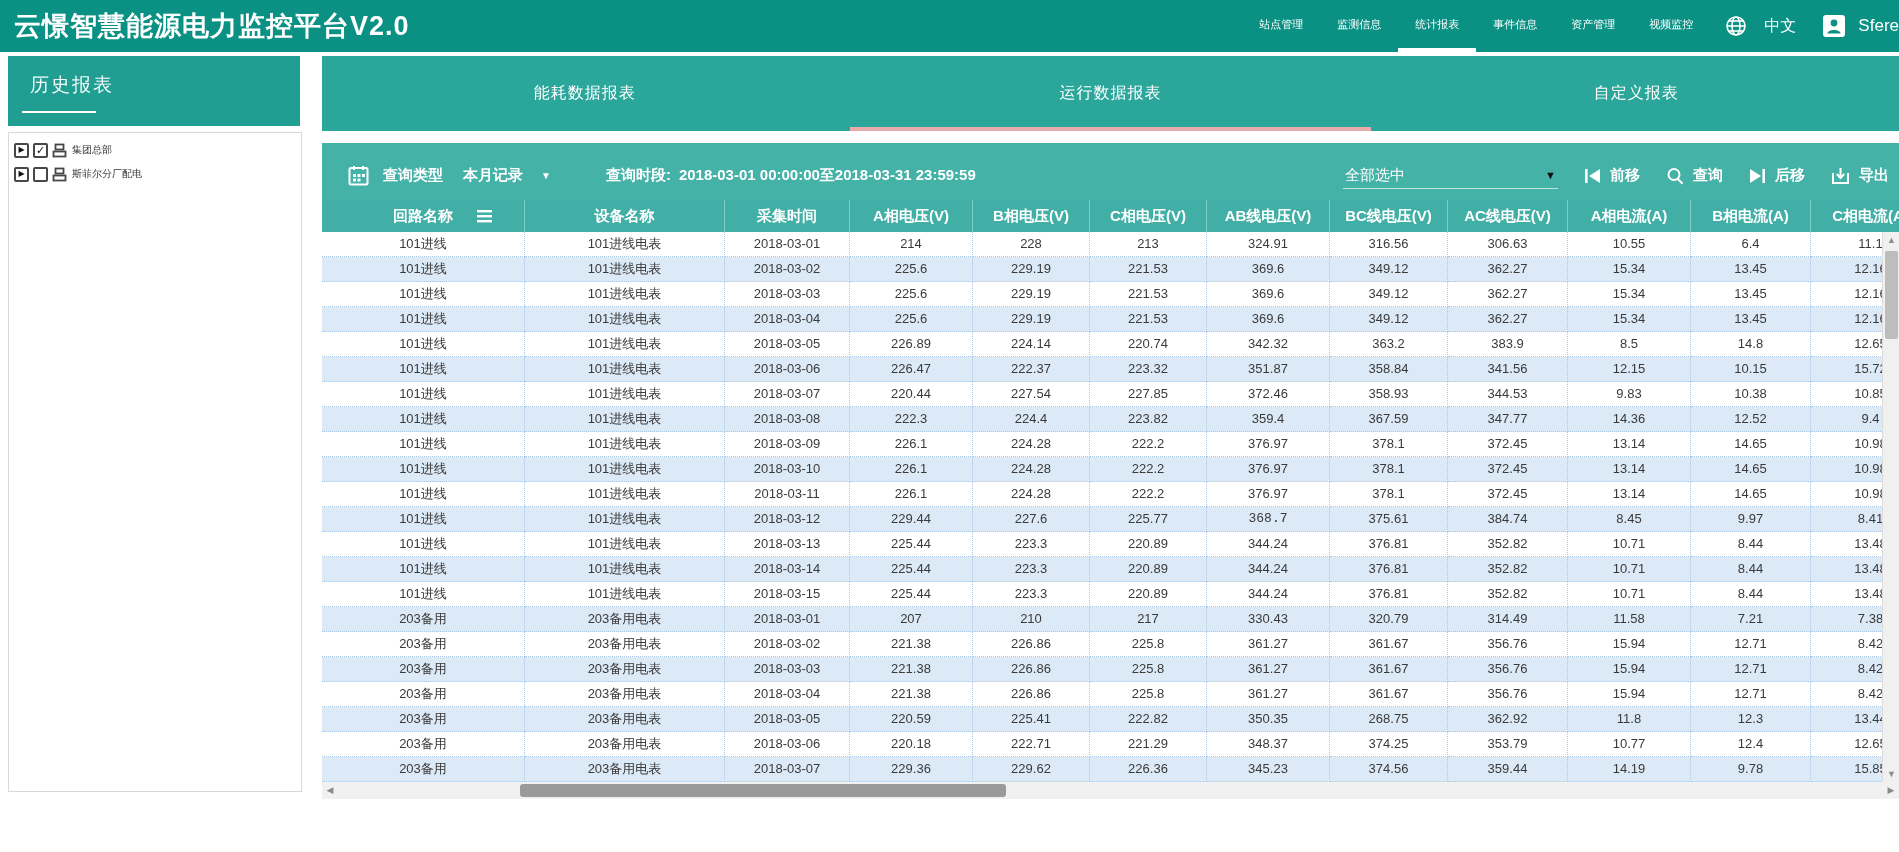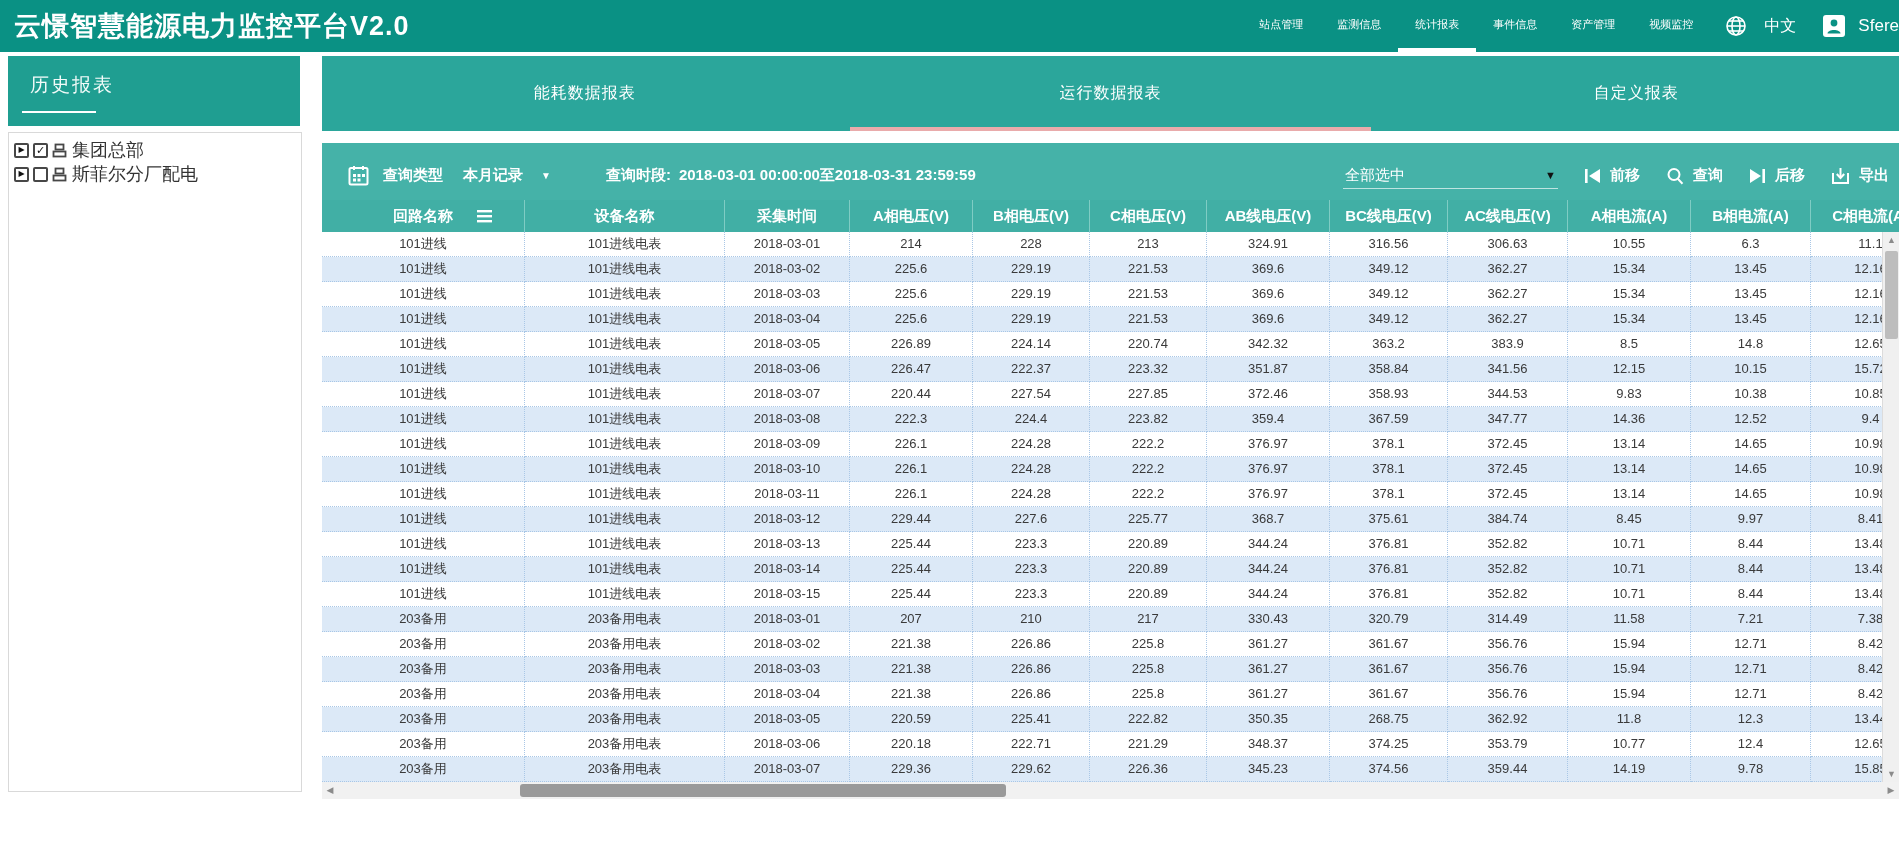--- a/index.html
+++ b/index.html
@@ -23,21 +23,21 @@
   
   .side-card { position:absolute; left:8px; top:56px; width:292px; height:70px; background:#1f9e91; }
   .side-title { color:#f2fbf9; font-size:19px; margin:16px 0 0 22px; letter-spacing:2px; }
   .side-underline { width:74px; height:2px; background:#fff; margin:13px 0 0 14px; }
   .side-panel { position:absolute; left:8px; top:132px; width:294px; height:660px;
     background:#fff; border:1px solid #d9d9d9; padding-top:5px; }
   .tree-item { display:flex; align-items:center; height:24px; padding-left:5px; cursor:pointer; }
   .tree-box { width:15px; height:15px; border:2px solid #474747; border-radius:2px;
     display:flex; align-items:center; justify-content:center; margin-right:4px;
     font-size:8px; color:#111; line-height:1; background:#fff; }
-  .tree-label { font-size:18px; color:#333; margin-left:5px; white-space:nowrap; }
+  .tree-label { font-size:10px; color:#333; margin-left:5px; white-space:nowrap; }
 
   
   .tabbar { position:absolute; left:322px; top:56px; width:1577px; height:75px;
     background:#2ba69b; display:flex; }
   .tab { flex:1; display:flex; align-items:center; justify-content:center; color:#fff;
     font-size:16px; position:relative; cursor:pointer; letter-spacing:1px; }
   .tab .tab-underline { display:none; position:absolute; left:2px; right:2px; bottom:0;
     height:4px; background:#e9abab; }
   .tab.active .tab-underline { display:block; }
 
@@ -235,21 +235,21 @@
         <div class="td" style="width: 203px;">101进线</div>
         <div class="td" style="width: 200px;">101进线电表</div>
         <div class="td" style="width: 125px;">2018-03-01</div>
         <div class="td" style="width: 123px;">214</div>
         <div class="td" style="width: 117px;">228</div>
         <div class="td" style="width: 117px;">213</div>
         <div class="td" style="width: 123px;">324.91</div>
         <div class="td" style="width: 118px;">316.56</div>
         <div class="td" style="width: 120px;">306.63</div>
         <div class="td" style="width: 123px;">10.55</div>
-        <div class="td" style="width: 120px;">6.3</div>
+        <div class="td" style="width: 120px;">6.4</div>
         <div class="td" style="width: 120px;">11.1</div>
       </div>
       <div class="tr">
         <div class="td" style="width: 203px;">101进线</div>
         <div class="td" style="width: 200px;">101进线电表</div>
         <div class="td" style="width: 125px;">2018-03-02</div>
         <div class="td" style="width: 123px;">225.6</div>
         <div class="td" style="width: 117px;">229.19</div>
         <div class="td" style="width: 117px;">221.53</div>
         <div class="td" style="width: 123px;">369.6</div>
@@ -385,21 +385,21 @@
         <div class="td" style="width: 120px;">14.65</div>
         <div class="td" style="width: 120px;">10.98</div>
       </div>
       <div class="tr">
         <div class="td" style="width: 203px;">101进线</div>
         <div class="td" style="width: 200px;">101进线电表</div>
         <div class="td" style="width: 125px;">2018-03-12</div>
         <div class="td" style="width: 123px;">229.44</div>
         <div class="td" style="width: 117px;">227.6</div>
         <div class="td" style="width: 117px;">225.77</div>
-        <div class="td" style="width: 123px;">368.7</div>
+        <div class="td" style="width: 123px; font-family: Liberation Mono, monospace;">368.7</div>
         <div class="td" style="width: 118px;">375.61</div>
         <div class="td" style="width: 120px;">384.74</div>
         <div class="td" style="width: 123px;">8.45</div>
         <div class="td" style="width: 120px;">9.97</div>
         <div class="td" style="width: 120px;">8.41</div>
       </div>
       <div class="tr">
         <div class="td" style="width: 203px;">101进线</div>
         <div class="td" style="width: 200px;">101进线电表</div>
         <div class="td" style="width: 125px;">2018-03-13</div>

